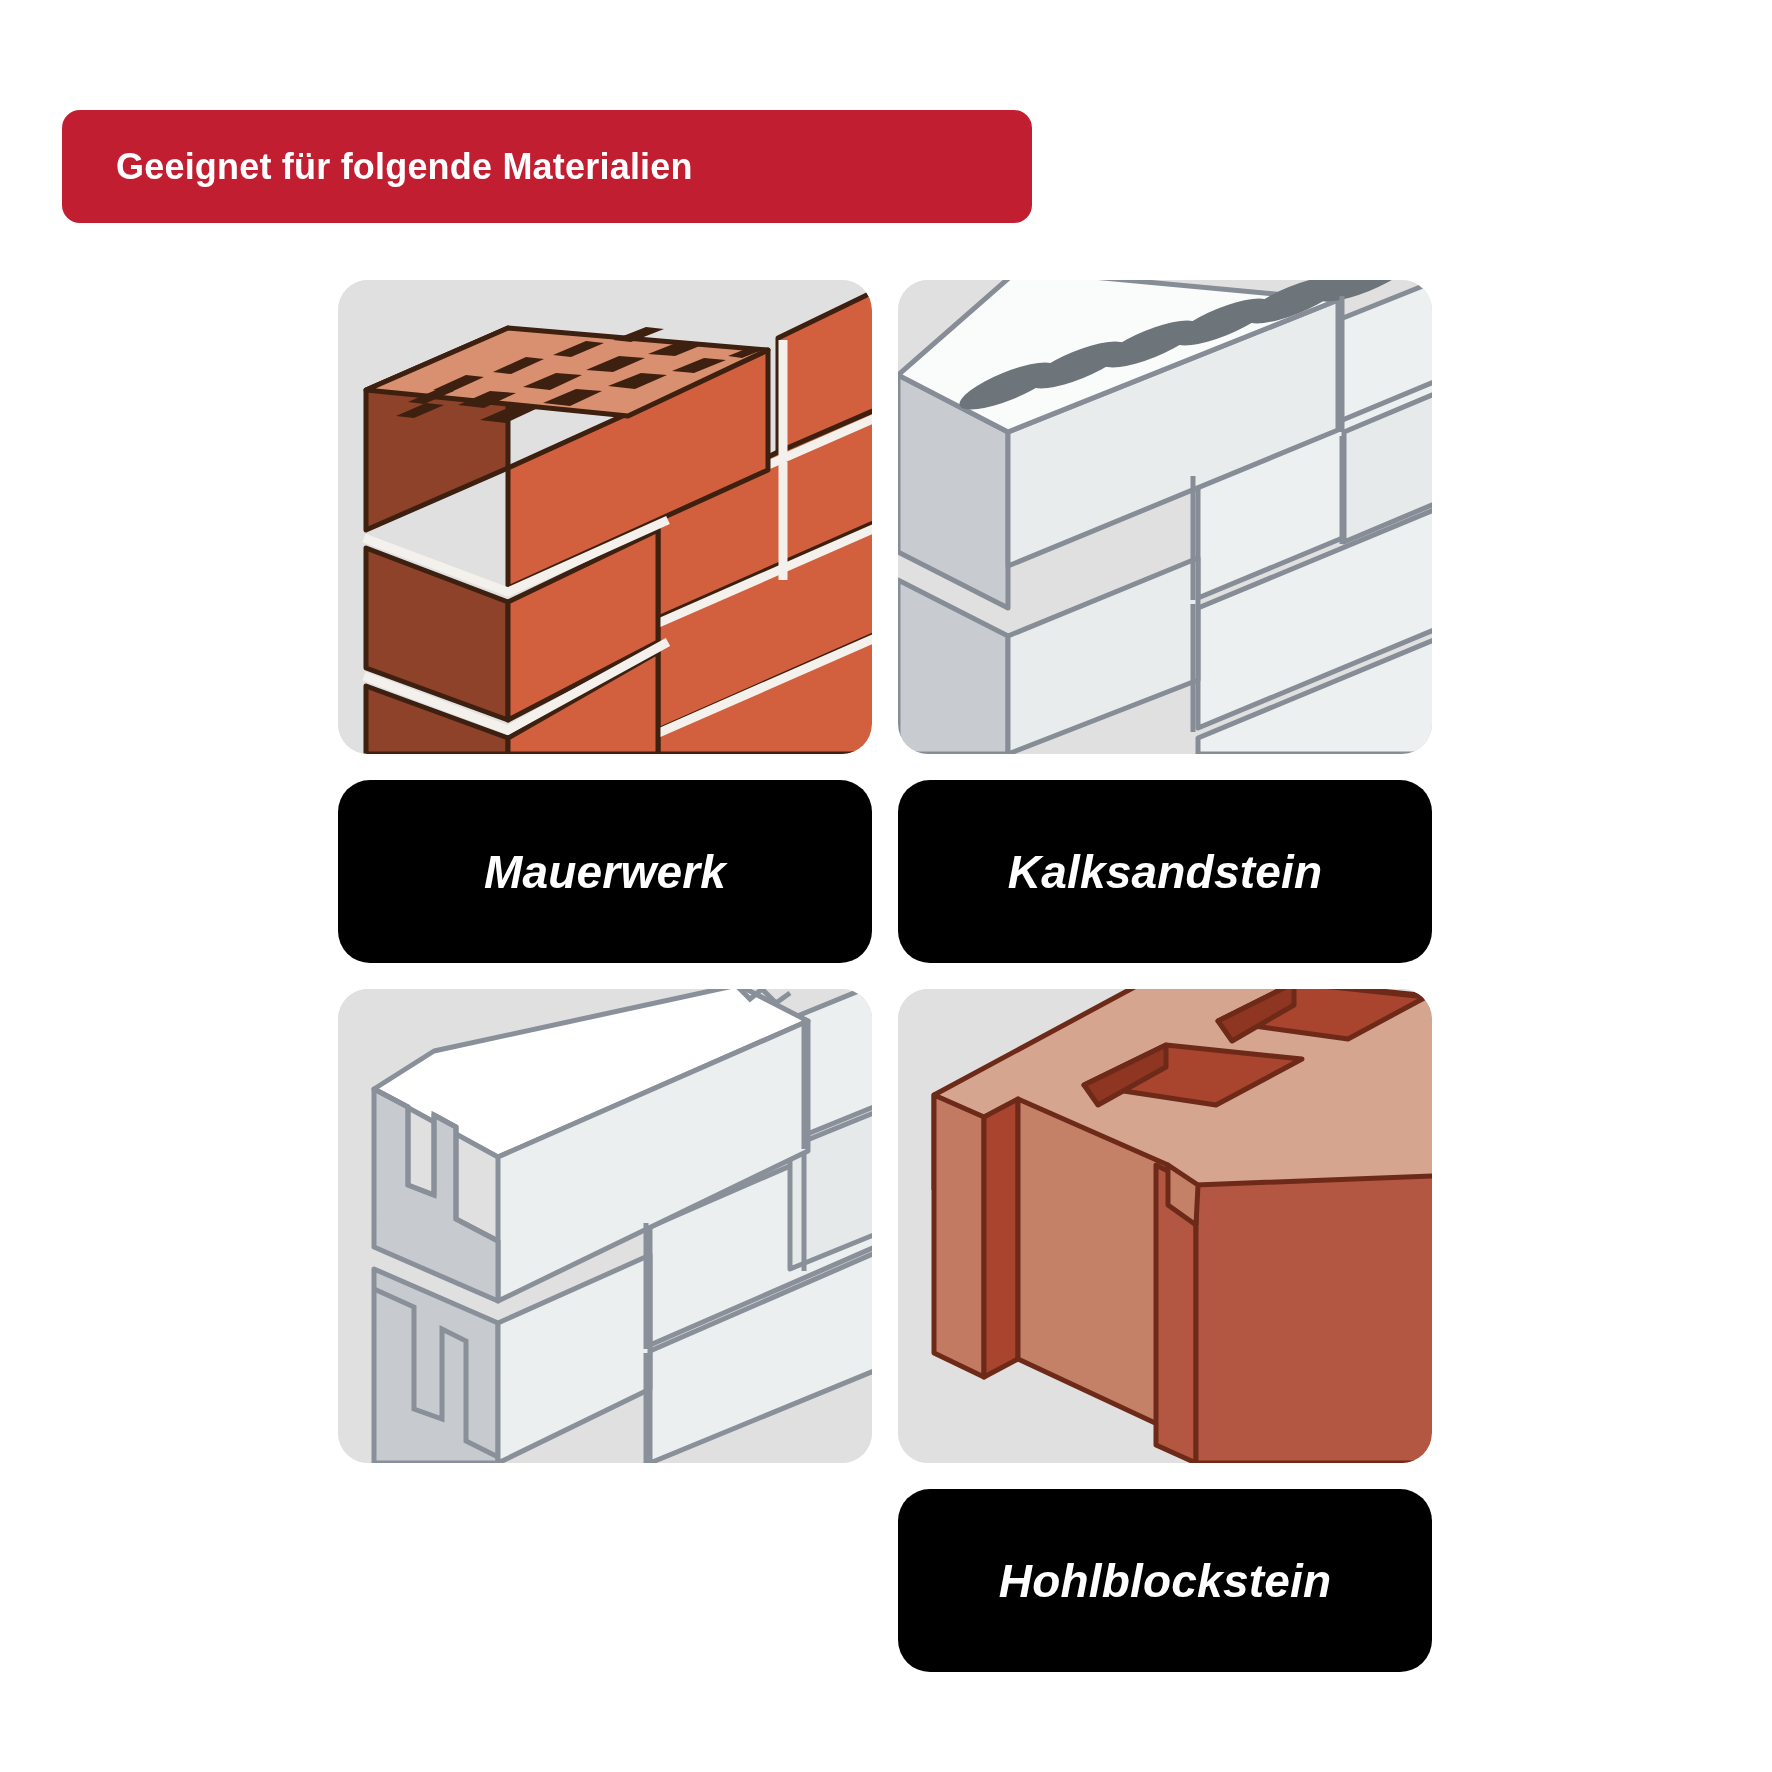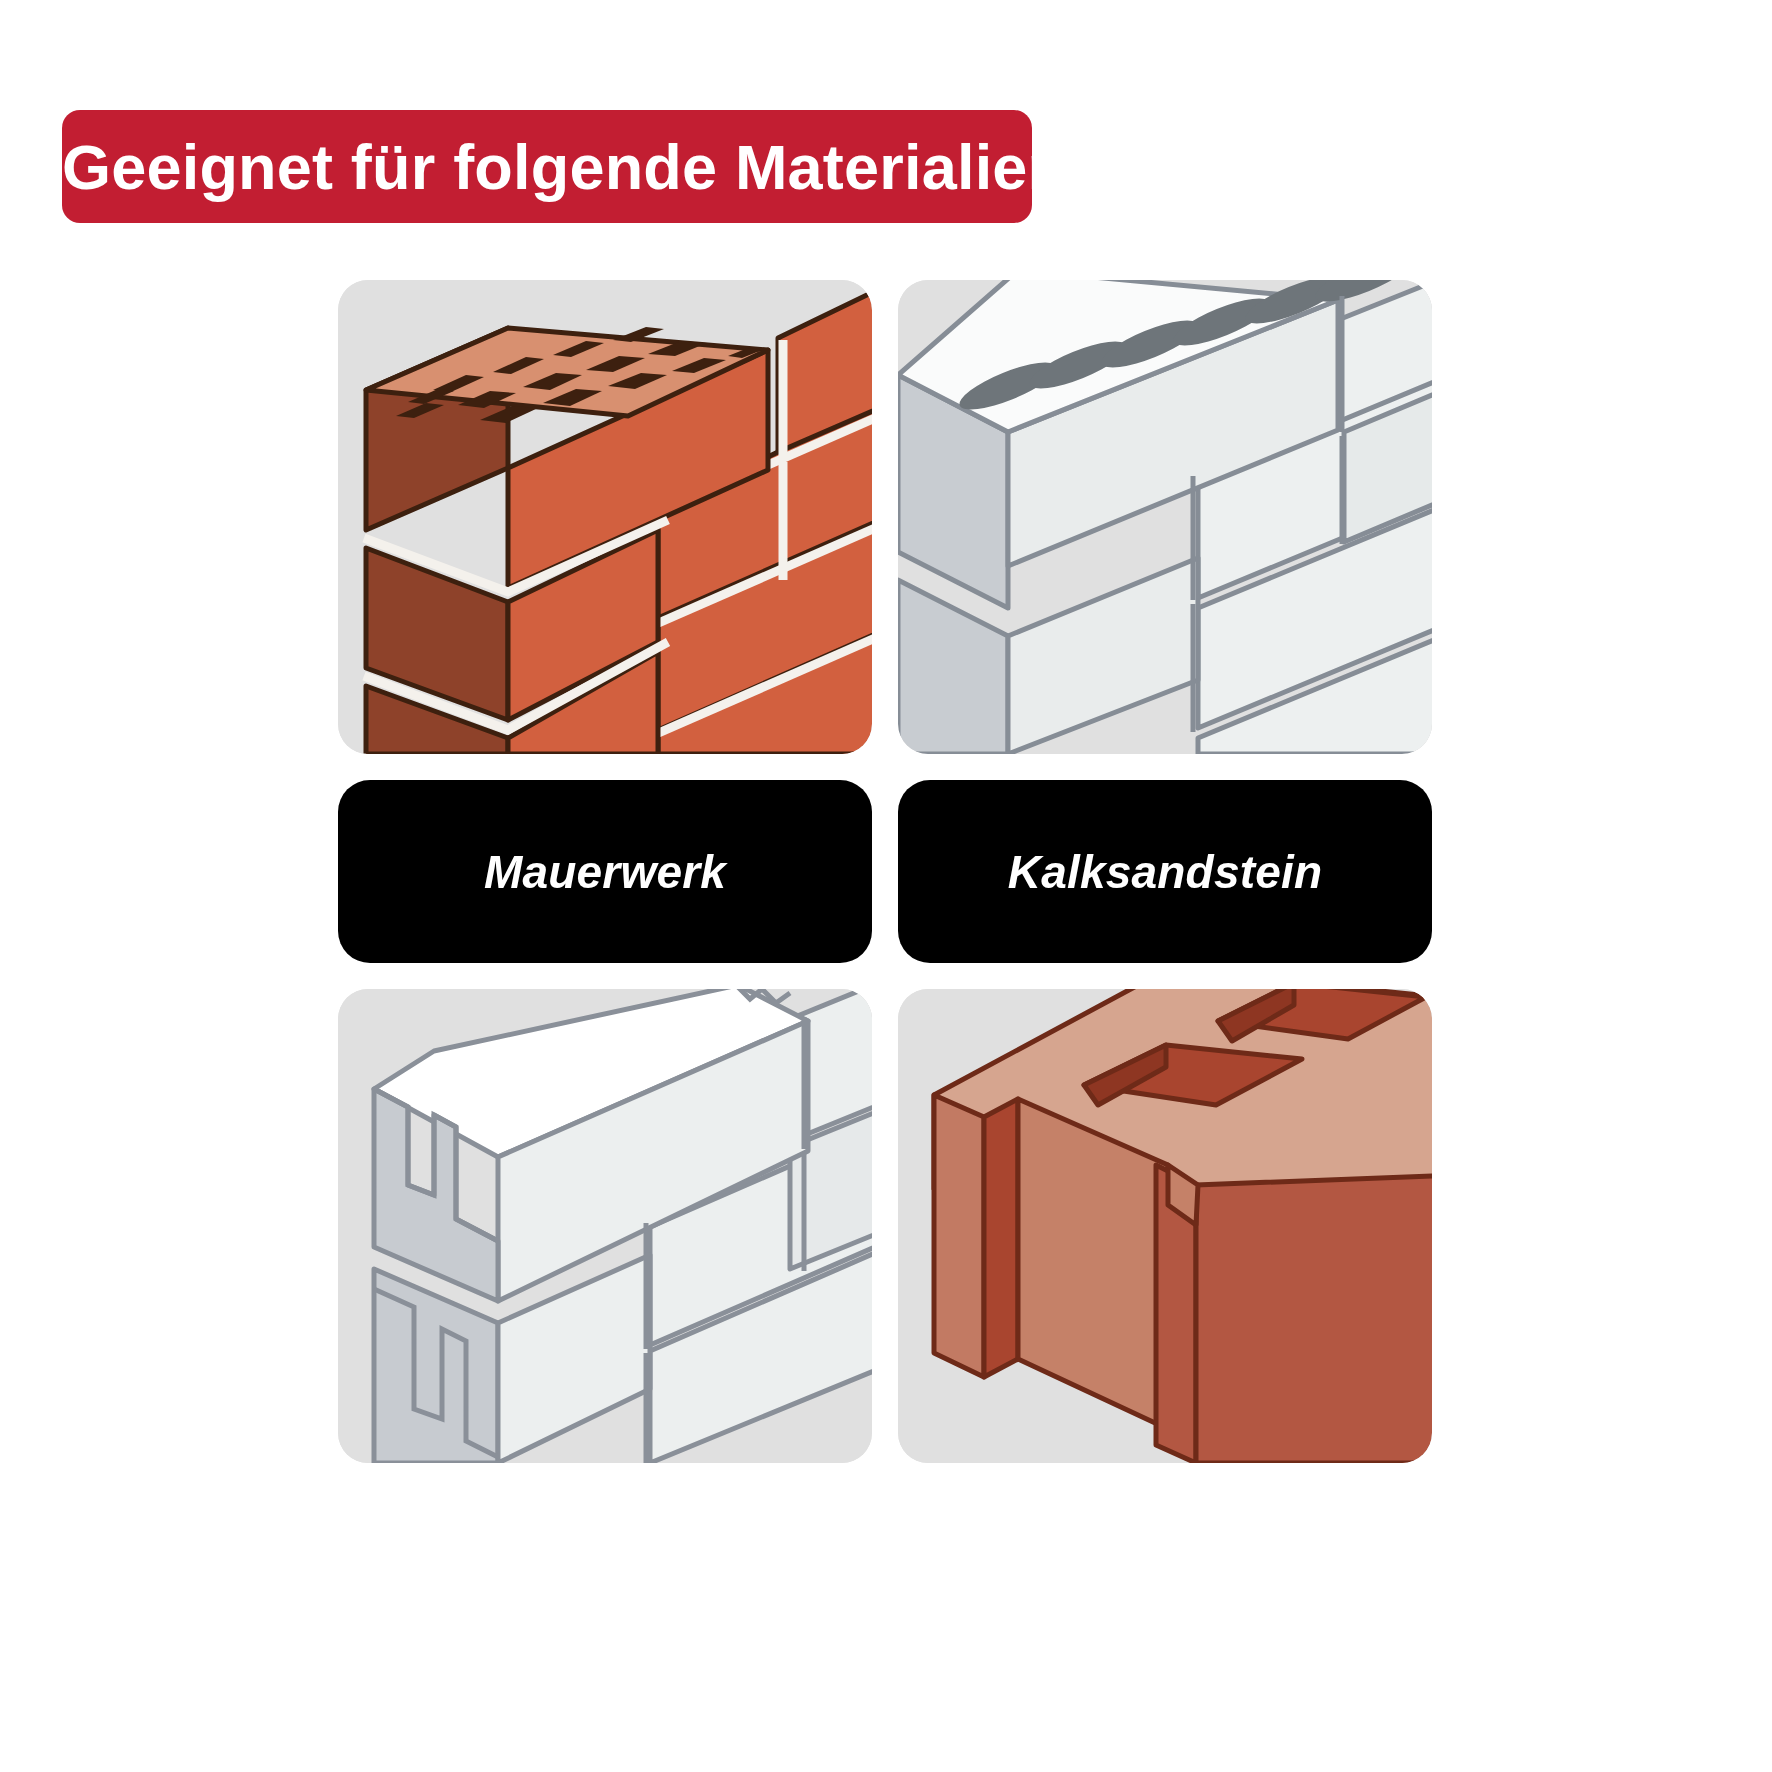--- a/index.html
+++ b/index.html
@@ -22,23 +22,24 @@
     top: 110px;
     width: 970px;
     height: 113px;
     background: #C21E32;
     border-radius: 18px;
     display: flex;
     align-items: center;
   }
   .banner-title {
     color: #ffffff;
-    font-size: 63px;
+    font-size: 36px;
     font-weight: bold;
     letter-spacing: 0.2px;
+    padding-left: 54px;
     white-space: nowrap;
   }
 
   
   .grid {
     position: absolute;
     left: 338px;
     top: 280px;
     width: 1094px;
     display: flex;
@@ -280,15 +281,18 @@
           <polygon points="120,110 270,176 270,440 120,370" fill="#C58168" stroke="#6E2A18" stroke-width="5" stroke-linejoin="round"></polygon>
 
           <polygon points="258,176 298,196 298,474 258,456" fill="#B35742" stroke="#6E2A18" stroke-width="5" stroke-linejoin="round"></polygon>
 
           <polygon points="298,196 560,186 560,474 298,474" fill="#B35742" stroke="#6E2A18" stroke-width="5" stroke-linejoin="round"></polygon>
 
           <polygon points="270,176 300,196 298,236 270,216" fill="#C58168" stroke="#6E2A18" stroke-width="5" stroke-linejoin="round"></polygon>
         </g>
       </svg>
     </div>
+    <div class="label-box">
+      <span class="label-text">Hohlblockstein</span>
+    </div>
   </div>
 
 </div>
 
 </body></html>

